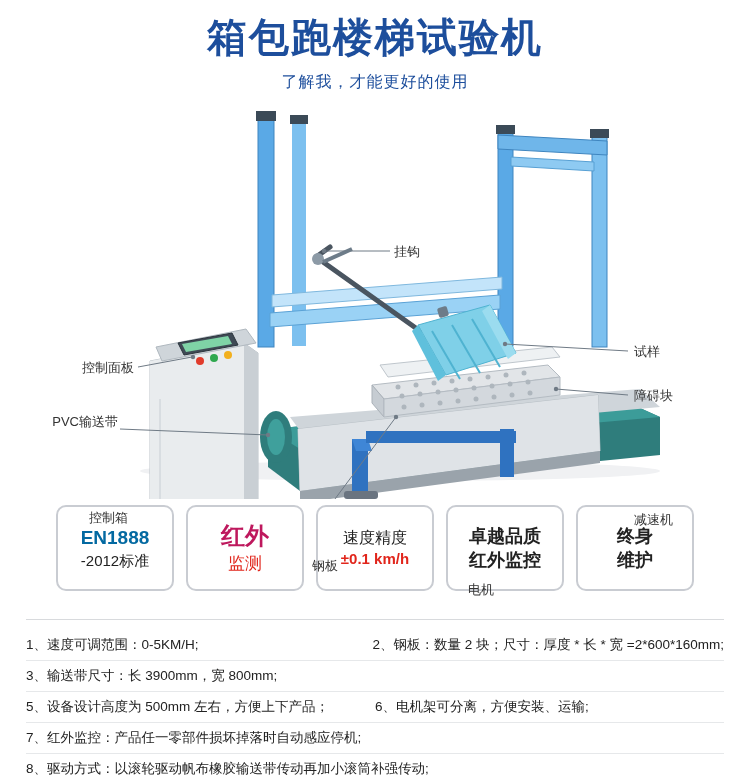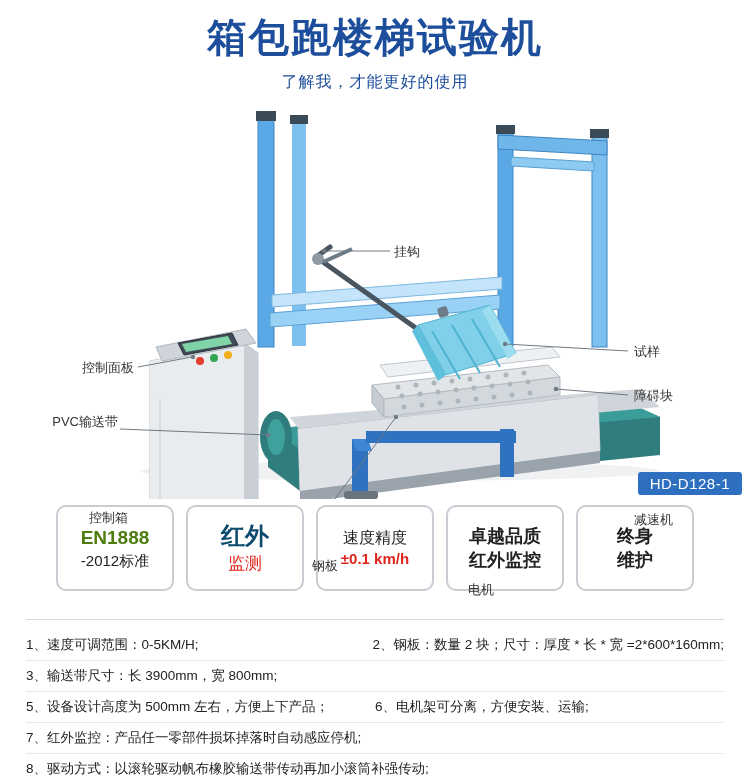--- a/index.html
+++ b/index.html
@@ -73,23 +73,23 @@
     border: 2px solid #c9ccd2;
     border-radius: 10px;
     display: flex;
     flex-direction: column;
     align-items: center;
     justify-content: center;
     text-align: center;
     line-height: 1.35;
     background: #fff;
   }
-  .feature .l1 { font-size: 19px; font-weight: bold; color: #4d7c0f; }
+  .feature .l1 { font-size: 19px; font-weight: bold; color: #0369a1; }
   .feature .l2 { font-size: 15px; color: #222; }
-  .feature.red .l1 { color: #0c4a6e; font-size: 24px; font-weight: bold; }
+  .feature.red .l1 { color: #be185d; font-size: 24px; font-weight: bold; }
   .feature.red .l2 { color: #e1251b; font-size: 17px; }
   .feature .small1 { font-size: 16px; color: #222; text-align: center; }
   .feature .small2 { font-size: 15px; color: #e1251b; font-weight: bold; }
   .feature .big { font-size: 18px; font-weight: bold; color: #222; }
 
   
   .specs {
     margin: 28px 26px 0 26px;
     border-top: 1px solid #d8dadd;
     padding-top: 10px;
@@ -270,21 +270,20 @@
   <div class="callout right" style="left:394px; top:144px;">挂钩</div>
   <div class="callout right" style="left:634px; top:244px;">试样</div>
   <div class="callout right" style="left:634px; top:288px;">障碍块</div>
   <div class="callout right" style="left:634px; top:412px;">减速机</div>
   <div class="callout left" style="left:62px; top:260px; width:72px;">控制面板</div>
   <div class="callout left" style="left:30px; top:314px; width:88px;">PVC输送带</div>
   <div class="callout left" style="left:56px; top:410px; width:72px;">控制箱</div>
   <div class="callout" style="left:312px; top:458px;">钢板</div>
   <div class="callout" style="left:468px; top:482px;">电机</div>
 
-  <div class="modelbadge">HD-D128-1</div>
 </div>
 
 <div class="features">
   <div class="feature">
     <div class="l1">EN1888</div>
     <div class="l2">-2012标准</div>
   </div>
   <div class="feature red">
     <div class="l1">红外</div>
     <div class="l2">监测</div>

